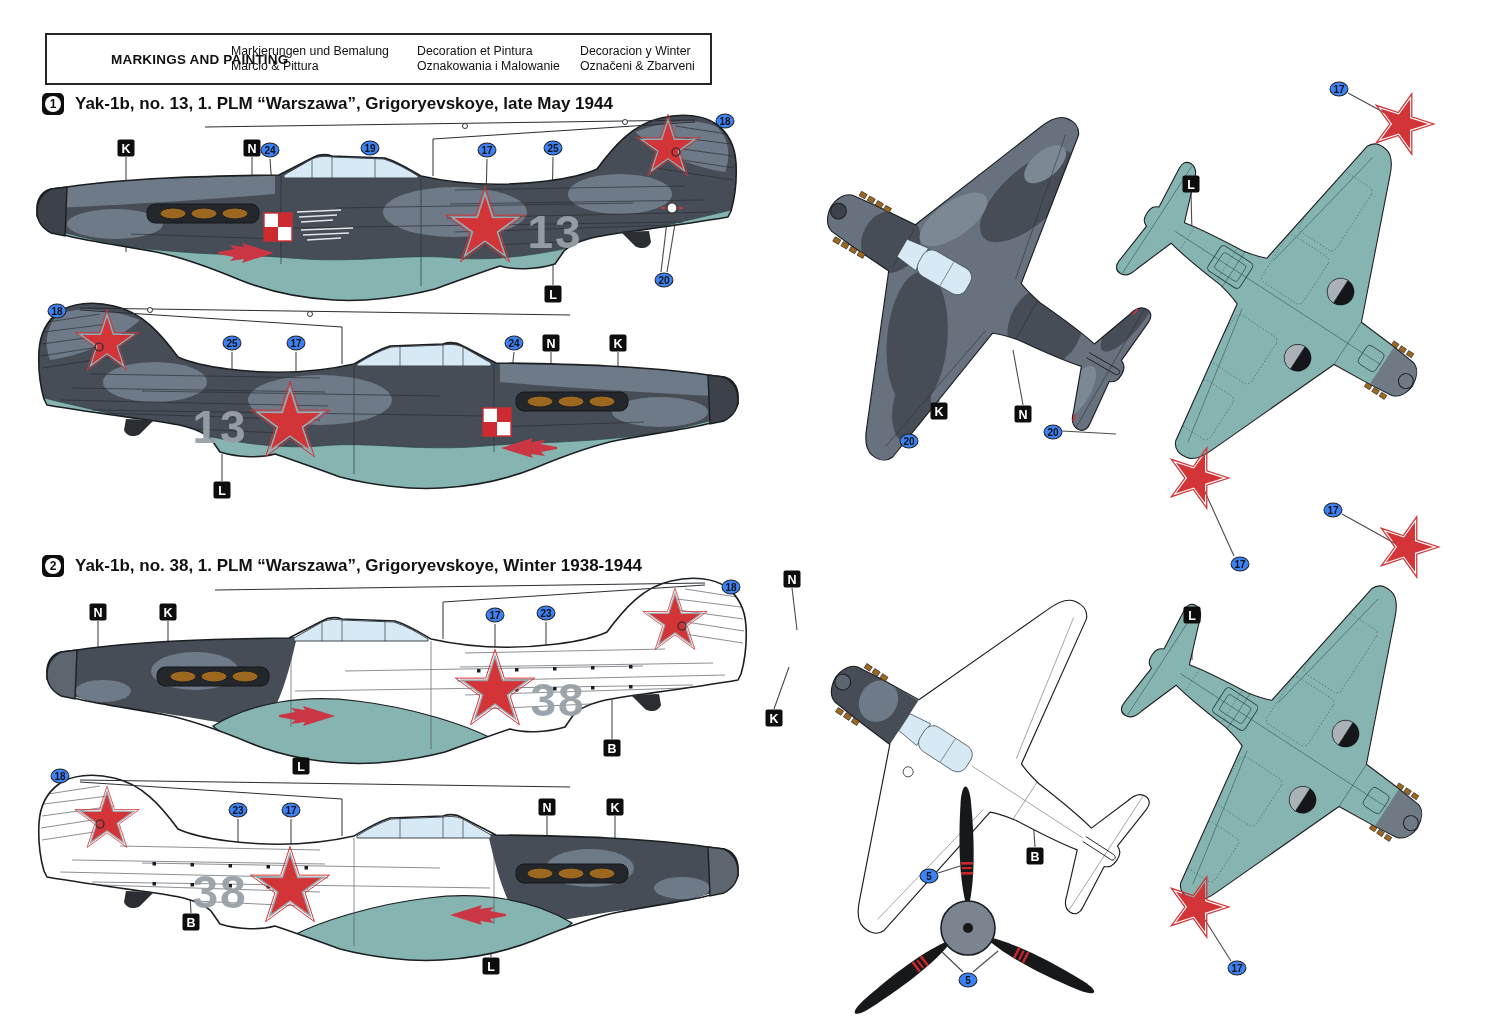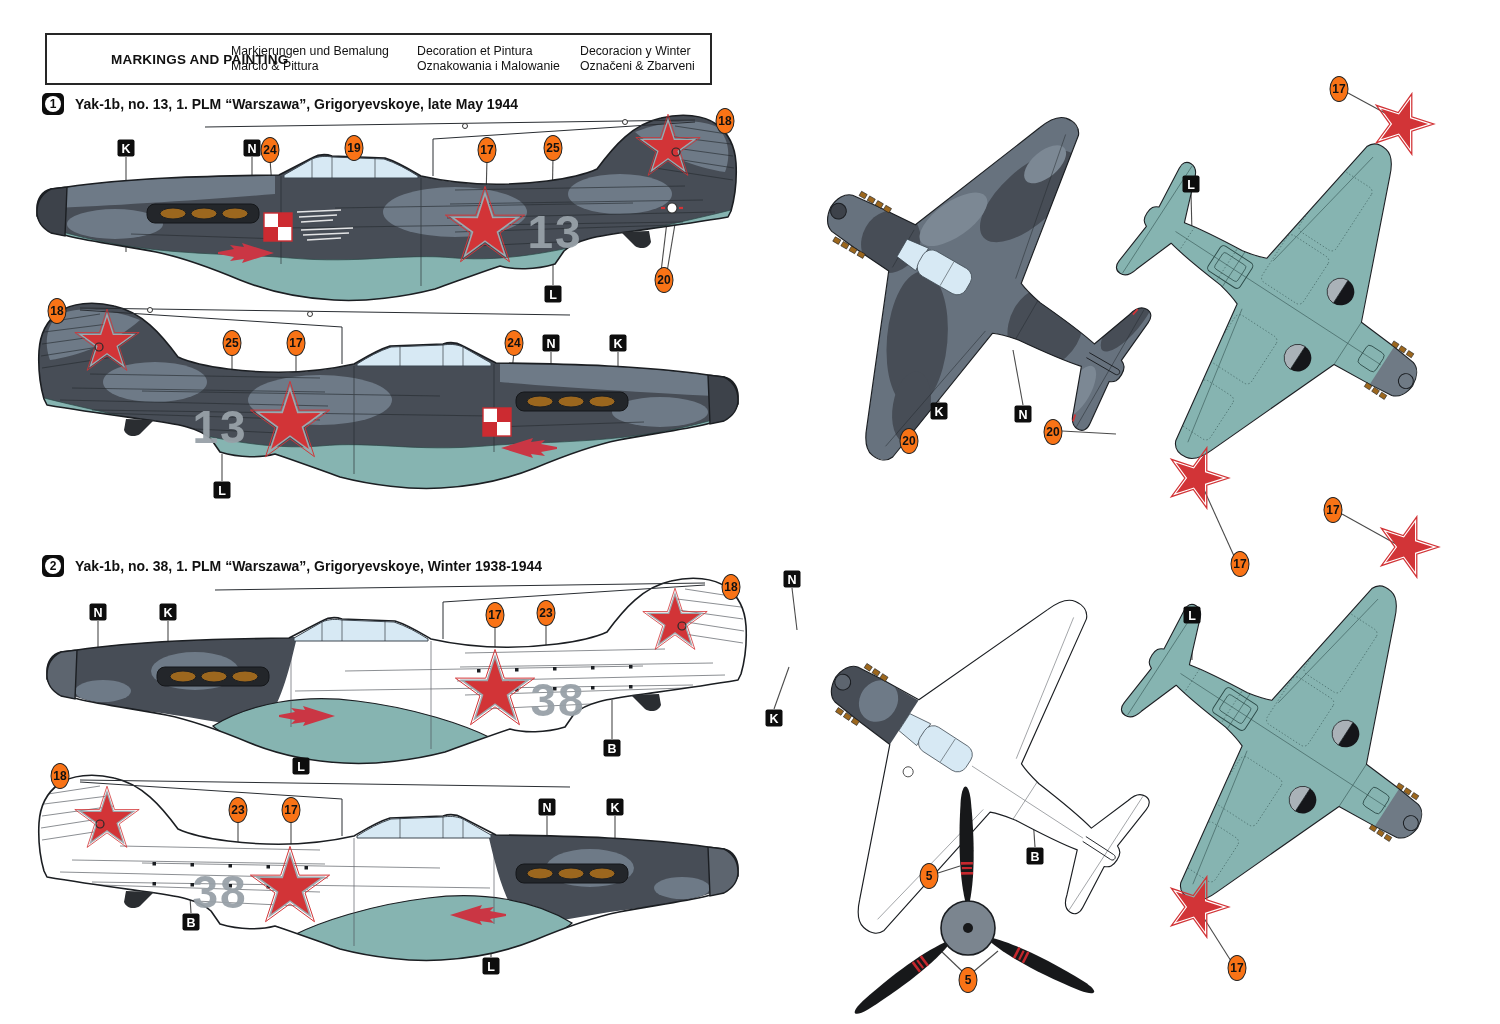--- a/index.html
+++ b/index.html
@@ -9,26 +9,26 @@
   .hdr{position:absolute;left:45px;top:33px;width:663px;height:48px;border:2px solid #262626;background:#fff;}
   .hc{position:absolute;top:50%;transform:translateY(-50%);white-space:nowrap;}
   .hc.t1{left:20px;font-size:13.5px;font-weight:bold;letter-spacing:.2px;padding-left:44px;}
   .hc.m{font-size:12.3px;line-height:1.25;font-weight:500;}
   .hc.c2{left:184px;} .hc.c3{left:370px;} .hc.c4{left:533px;}
   
   .cap{position:absolute;display:flex;align-items:center;gap:11px;height:24px;}
   .badge{width:22px;height:22px;background:#0d0d0d;border-radius:5px;display:flex;align-items:center;justify-content:center;flex:0 0 auto;}
   .badge i{width:16px;height:16px;background:#fff;border-radius:50%;display:flex;align-items:center;justify-content:center;
            font-style:normal;font-weight:bold;font-size:12px;color:#0d0d0d;}
-  .cap .txt{font-size:14px;font-weight:bold;}
+  .cap .txt{font-size:17px;font-weight:bold;}
   
   .co-box{position:absolute;transform:translate(-50%,-50%);background:#0d0d0d;color:#fff;font-weight:bold;font-size:12.5px;
           width:17px;height:17px;display:flex;align-items:center;justify-content:center;border-radius:2px;z-index:5;}
-  .co-circ{position:absolute;transform:translate(-50%,-50%);background:#f97316;border:1.4px solid #222;color:#111;font-weight:bold;
-           font-size:12px;width:19px;height:26px;border-radius:50%;display:flex;align-items:center;justify-content:center;z-index:5;box-sizing:border-box;}
+  .co-circ{position:absolute;transform:translate(-50%,-50%);background:#3b82f6;border:1.4px solid #222;color:#111;font-weight:bold;
+           font-size:10px;width:19px;height:15px;border-radius:50%;display:flex;align-items:center;justify-content:center;z-index:5;box-sizing:border-box;}
   svg.art{position:absolute;left:0;top:0;z-index:1;}
   
   .s-out{stroke:#1b1e22;stroke-width:1.6;stroke-linejoin:round;fill:none;}
   .f-dark{fill:#474d56;} .f-light{fill:#6e7a87;} .f-light2{fill:#7c8894;}
   .f-teal{fill:#86b4b1;} .f-white{fill:#ffffff;} .f-base-top{fill:#67727e;}
   .pl{stroke:#262b30;stroke-width:.9;fill:none;opacity:.7;}
   .plt{stroke:#2c4a48;stroke-width:.9;fill:none;opacity:.8;}
   .plw{stroke:#4a4f55;stroke-width:.8;fill:none;opacity:.8;}
   .glass{fill:#d7e9f4;stroke:#3d4750;stroke-width:1;}
   .leader{stroke:#4a4a4a;stroke-width:1.1;fill:none;}
@@ -471,21 +471,21 @@
           </g>
       </g>
       <circle r="27" fill="#7b858f" stroke="#1b1e22" stroke-width="1.6"></circle>
       <circle r="5" fill="#17181a"></circle>
     </g>
   </svg>
 
   <div class="co-box" style="left:126px;top:148px;">K</div>
   <div class="co-box" style="left:252px;top:148px;">N</div>
   <div class="co-circ" style="left:270px;top:150px;">24</div>
-  <div class="co-circ" style="left:354px;top:148px;">19</div>
+  <div class="co-circ" style="left:370px;top:148px;">19</div>
   <div class="co-circ" style="left:487px;top:150px;">17</div>
   <div class="co-circ" style="left:553px;top:148px;">25</div>
   <div class="co-circ" style="left:725px;top:121px;">18</div>
   <div class="co-circ" style="left:664px;top:280px;">20</div>
   <div class="co-box" style="left:553px;top:294px;">L</div>
 
   <div class="co-circ" style="left:57px;top:311px;">18</div>
   <div class="co-circ" style="left:232px;top:343px;">25</div>
   <div class="co-circ" style="left:296px;top:343px;">17</div>
   <div class="co-circ" style="left:514px;top:343px;">24</div>

